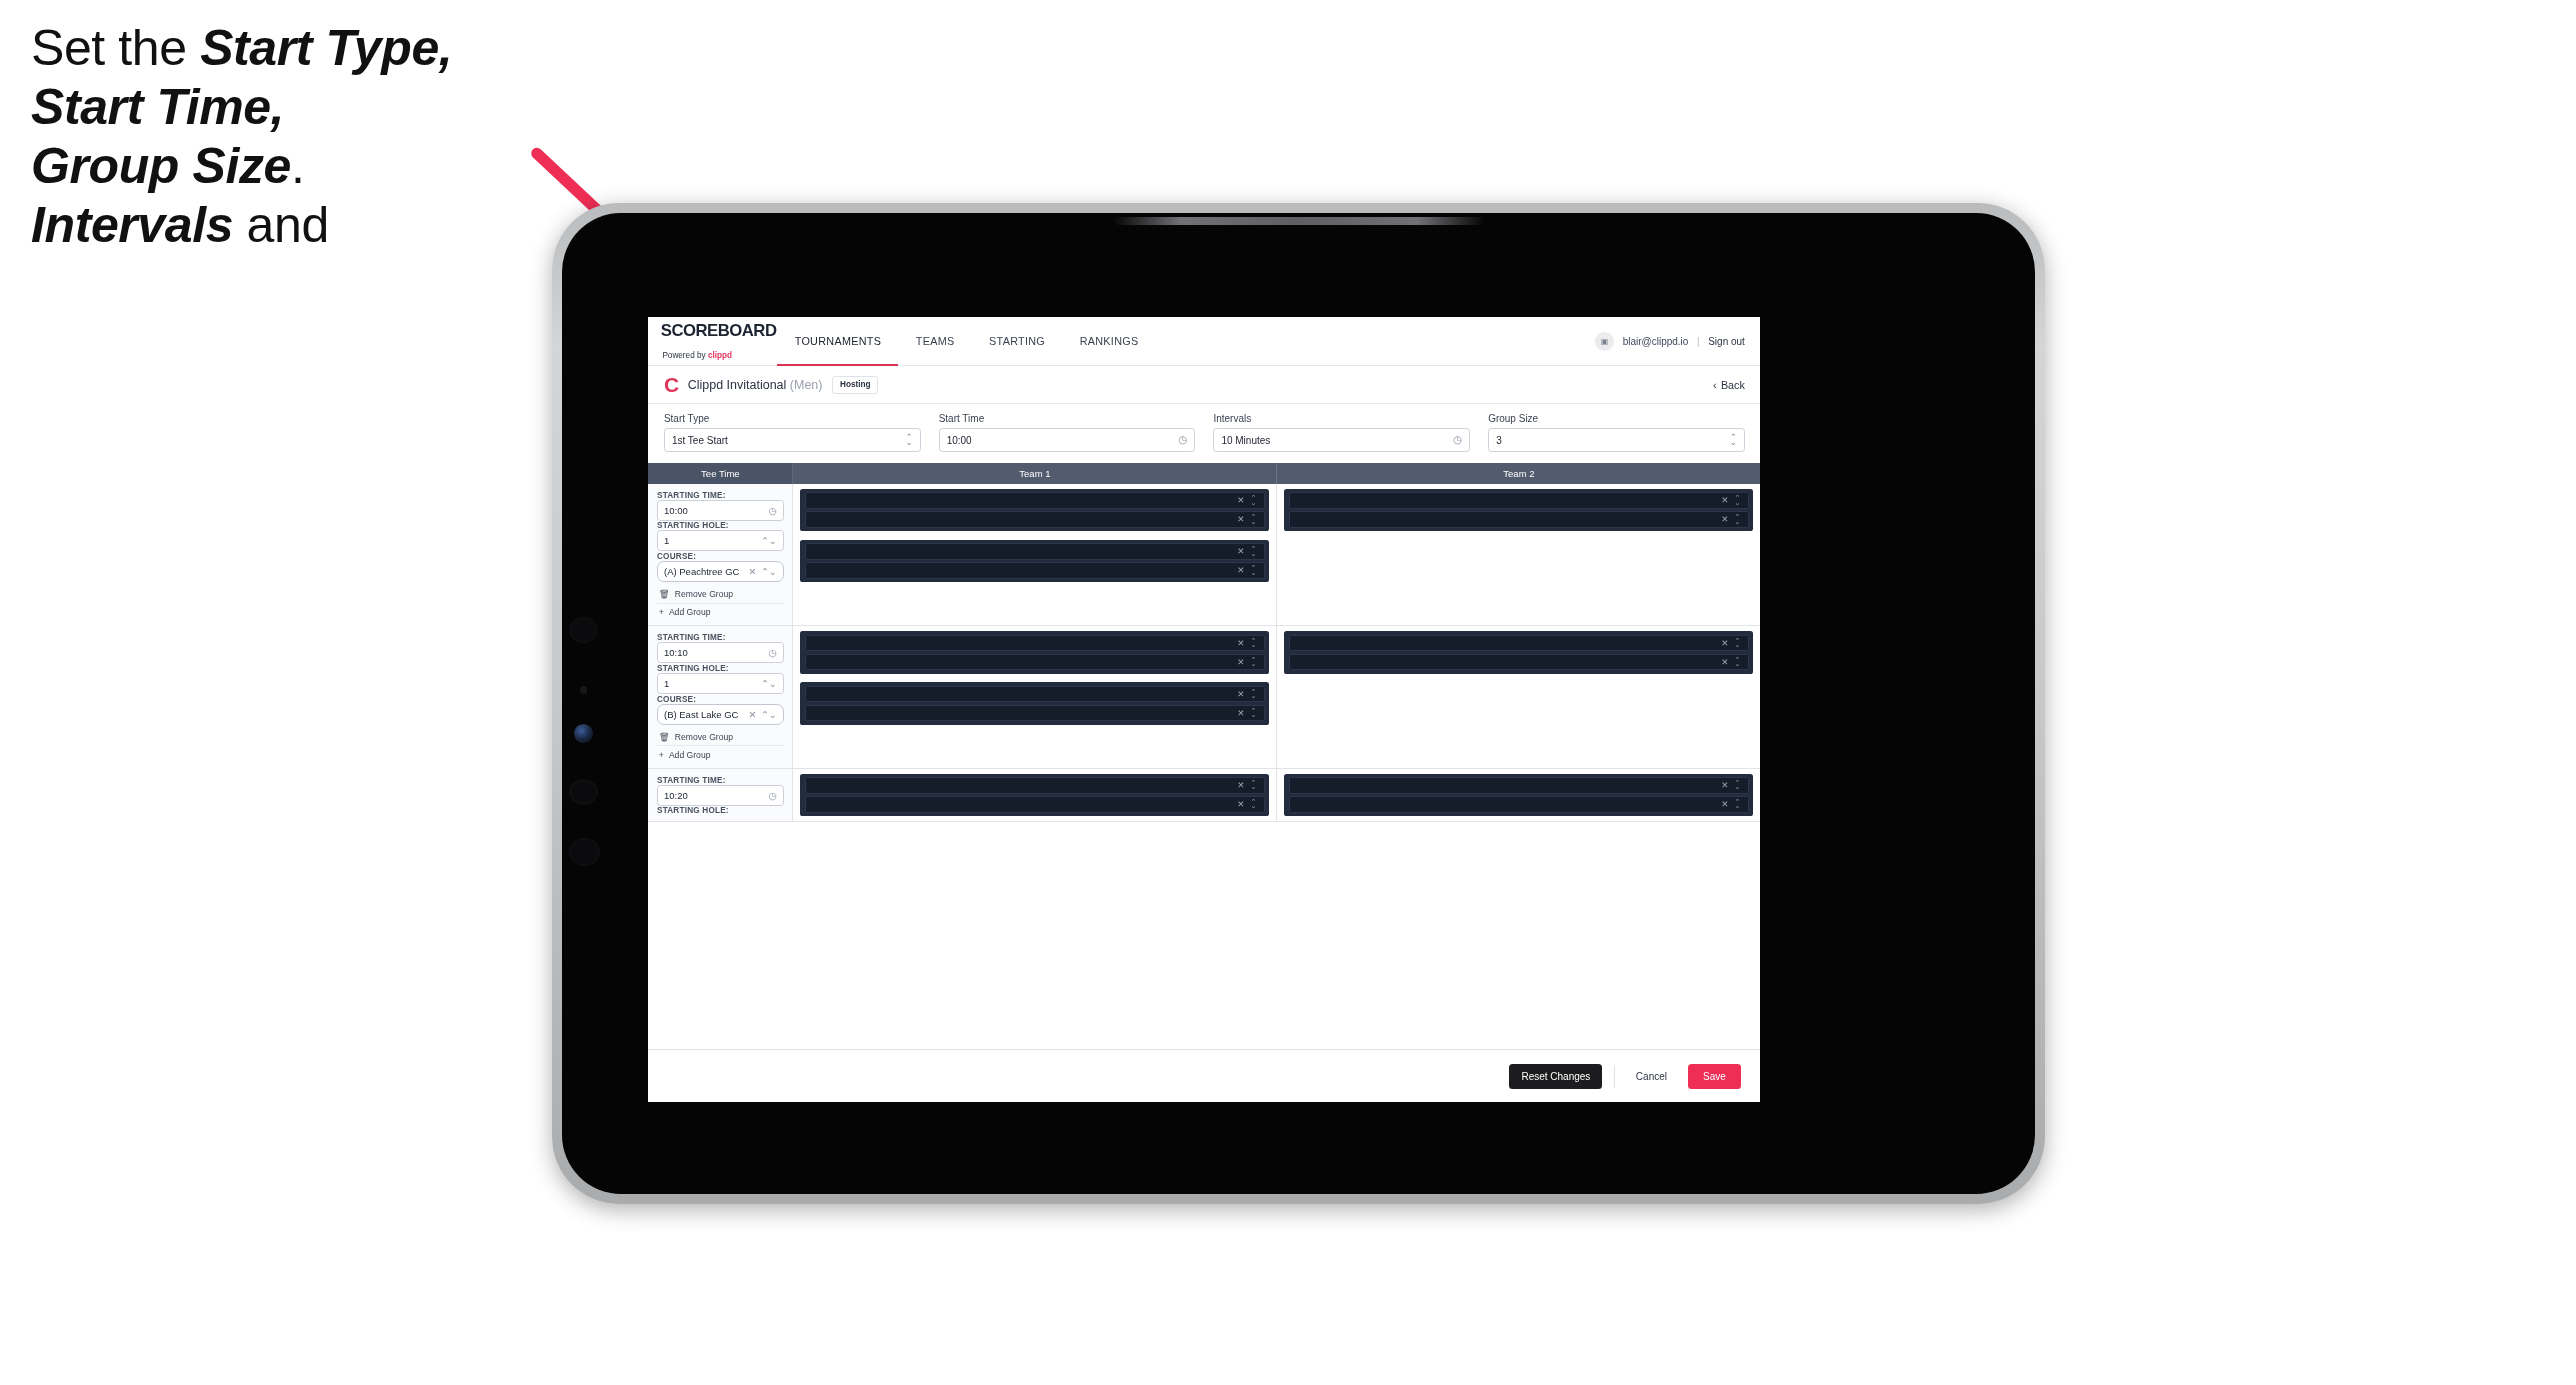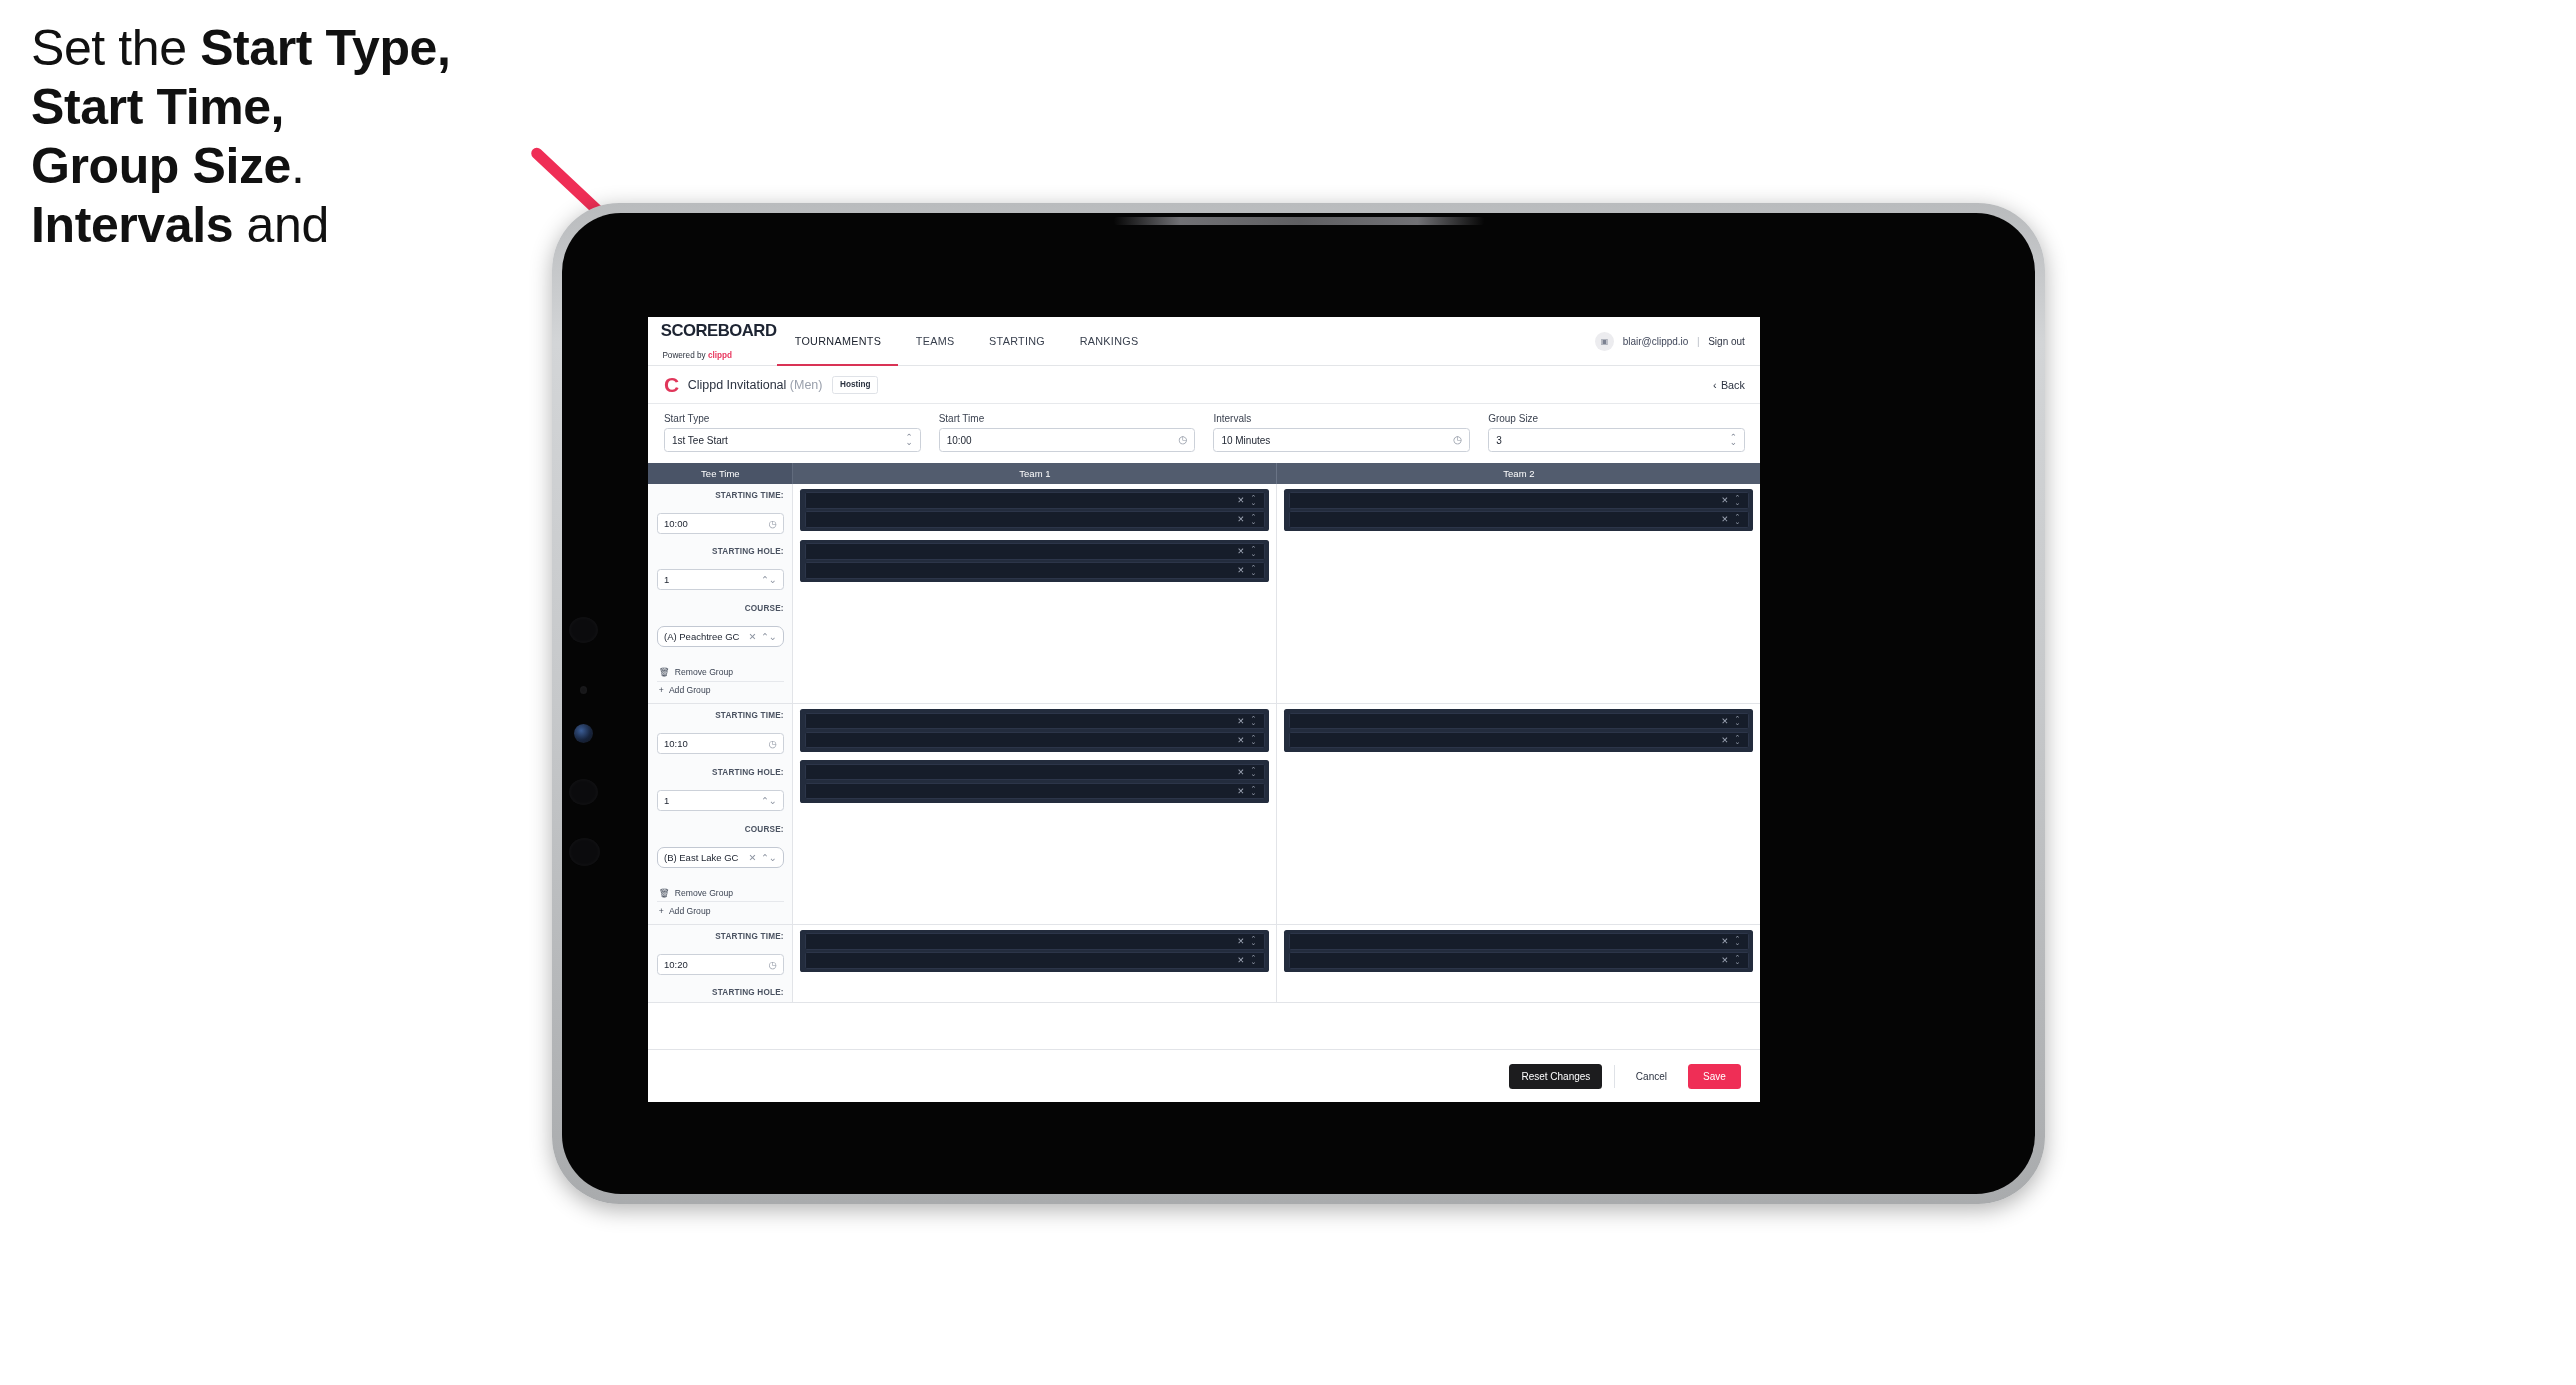--- a/index.html
+++ b/index.html
@@ -10,21 +10,21 @@
     overflow: hidden;
   }
   .stage { position: relative; width: 2576px; height: 1386px; background:#fff; }
 
   
   .caption {
     position: absolute; left: 31px; top: 19px; width: 552px;
     font-size: 50px; line-height: 1.18; color: #111111;
     letter-spacing: -0.4px;
   }
-  .caption .b { font-weight: 700; }
+  .caption .b { font-weight: 700; font-style: italic; }
   .caption .r { font-weight: 400; }
 
   
   .arrow { position: absolute; left: 483px; top: 112px; width: 449px; height: 362px; pointer-events:none; }
 
   
   .tablet {
     position: absolute; left: 552px; top: 203px;
     width: 1493px; height: 1001px;
     background: linear-gradient(180deg,#b9bbbd 0%, #d3d5d7 14%, #c6c8ca 50%, #a9abad 100%);
@@ -140,21 +140,21 @@
   .th.team1 { flex: 1; border-right: 0.9px solid #6b footer; }
   .th.team1 { flex: 1; border-right: 0.9px solid #6a7486; }
   .th.team2 { flex: 1; }
 
   
   .tbody { flex: 1 1 auto; overflow: hidden; background: #fff; border-bottom: 0.9px solid #e2e4e8; }
   .trow { display: flex; border-bottom: 0.9px solid #e2e4e8; background:#fff; }
   .cell-tee {
     width: 145px; flex: 0 0 145px; background: #fafbfc;
     border-right: 0.9px solid #e2e4e8; padding: 6px 8.6px 4.3px 8.6px;
-    display: flex; flex-direction: column; align-items: flex-end; gap: 13px;
+    display: flex; flex-direction: column; align-items: flex-start; gap: 0;
   }
   .sublabel {
     font-size: 8.2px; font-weight: 700; letter-spacing: 0.2px; color: #4a5261;
     text-transform: uppercase; margin-top: 0.9px;
   }
   .mini-input {
     width: 100%; height: 21px; border: 0.9px solid #ccd1d9; border-radius: 3.5px;
     background:#fff; display: flex; align-items: center; padding: 0 6px;
     font-size: 9.5px; color: #222834; gap: 4.3px;
   }

